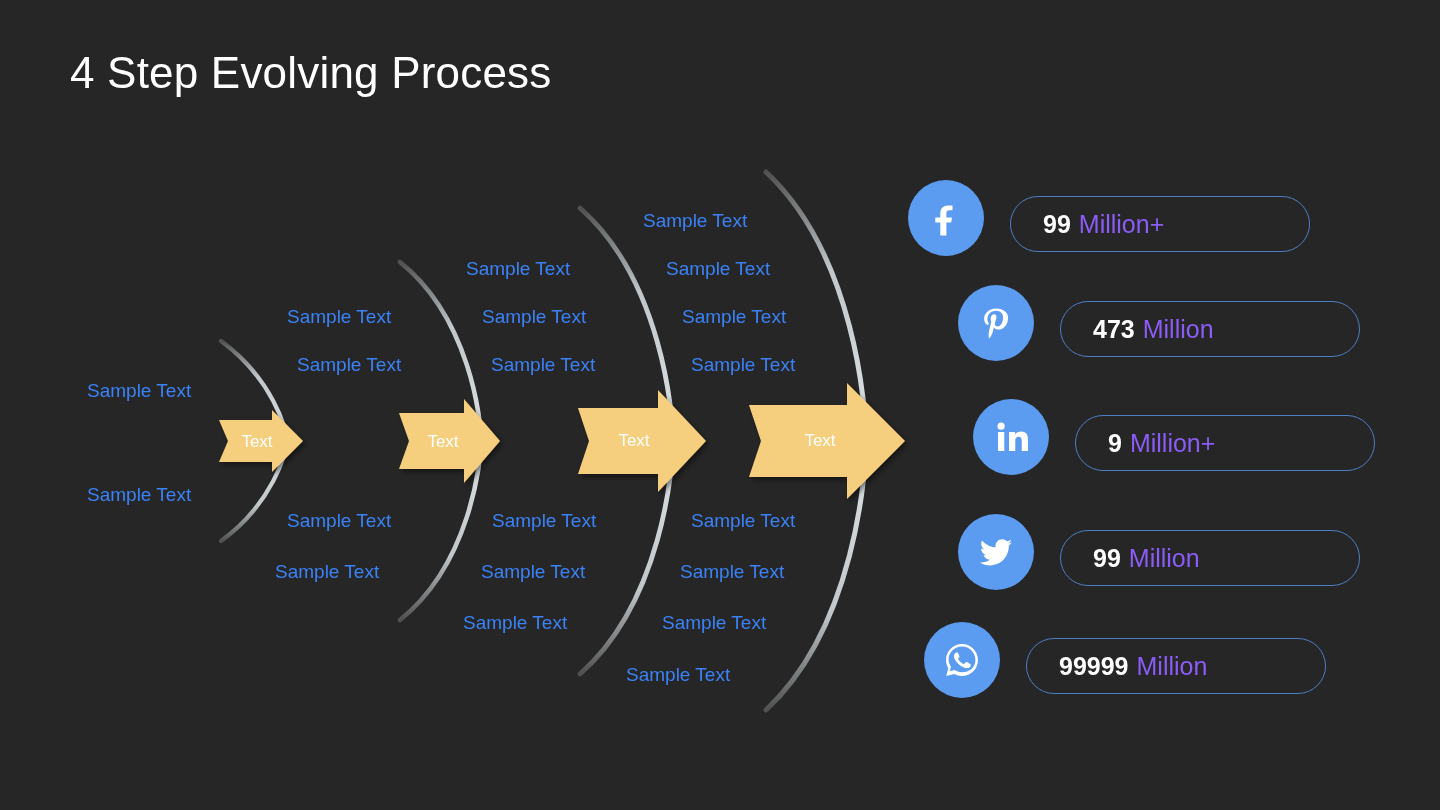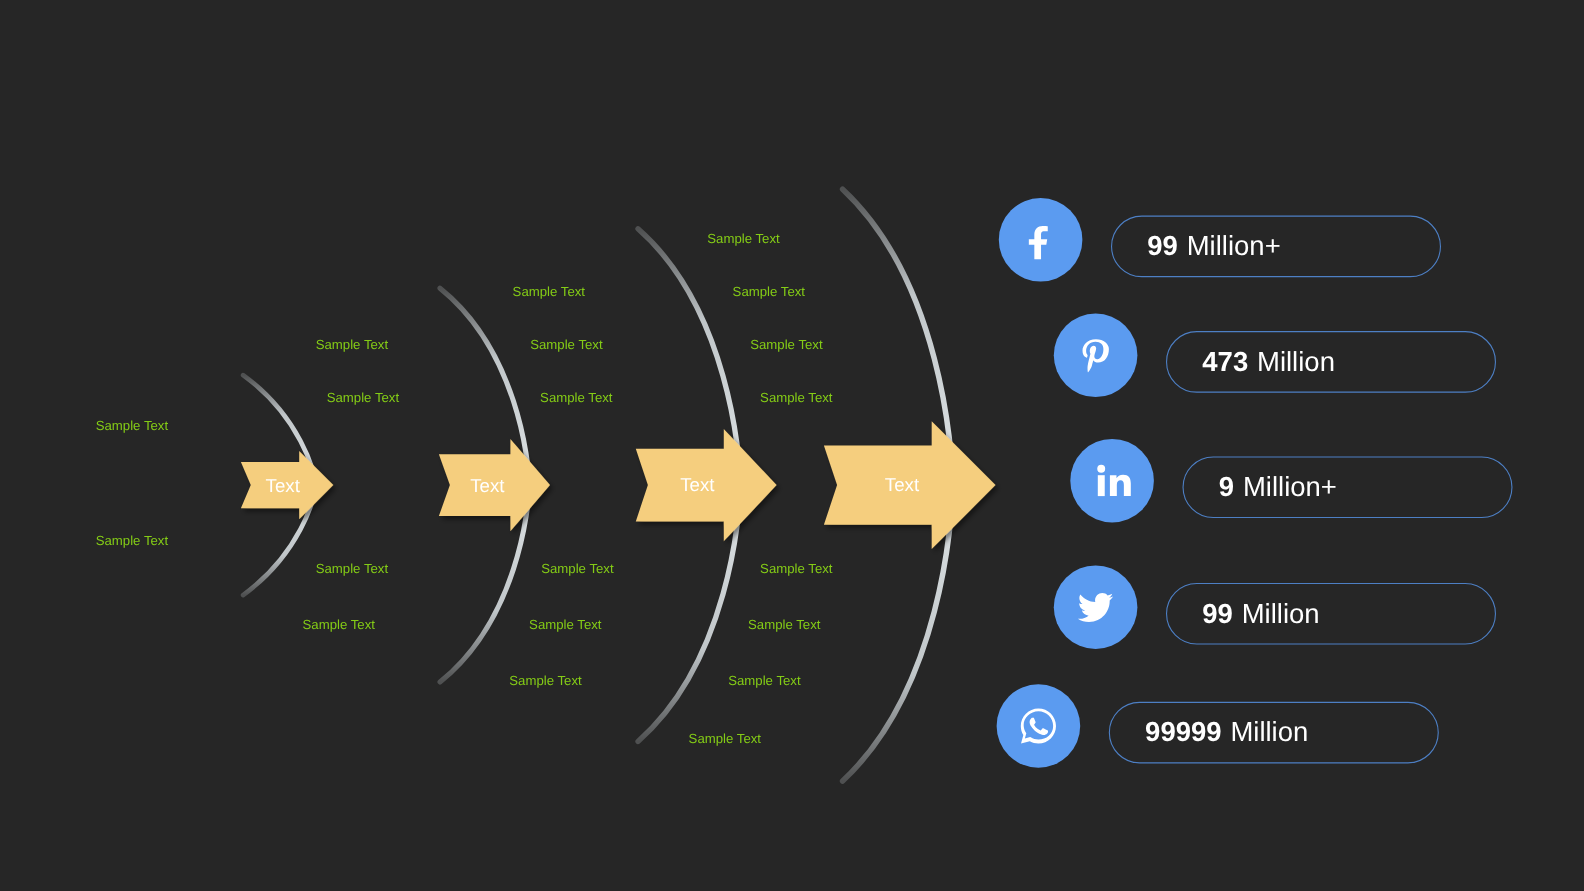--- a/index.html
+++ b/index.html
@@ -38,23 +38,23 @@
     position: absolute;
     left: 0;
     top: 0;
     width: 960px;
     height: 810px;
   }
 
   
   .sample-label {
     position: absolute;
-    font-size: 12px;
+    font-size: 19px;
     font-weight: 400;
-    color: #84cc16;
+    color: #3b82f6;
     white-space: nowrap;
     line-height: 1;
   }
 
   
   .arrow-label {
     position: absolute;
     font-size: 17px;
     color: #ffffff;
     white-space: nowrap;
@@ -100,30 +100,31 @@
   }
   .pill-value {
     font-size: 25px;
     font-weight: 700;
     color: #ffffff;
     white-space: nowrap;
   }
   .pill-unit {
     font-size: 25px;
     font-weight: 400;
-    color: #ffffff;
+    color: #8b5cf6;
     white-space: nowrap;
     margin-left: 8px;
   }
 </style>
 </head>
 <body>
 
 <div id="slide">
 
+  <div id="slide-title">4 Step Evolving Process</div>
 
   <svg id="diagram-svg" viewBox="0 0 960 810" preserveAspectRatio="none">
     <defs>
       <linearGradient id="arcGrad1" x1="0" y1="0" x2="0" y2="1">
         <stop offset="0%" stop-color="#c9cfd2" stop-opacity="0.25"></stop>
         <stop offset="18%" stop-color="#c9cfd2" stop-opacity="0.95"></stop>
         <stop offset="50%" stop-color="#dfe4e6" stop-opacity="1"></stop>
         <stop offset="82%" stop-color="#c9cfd2" stop-opacity="0.95"></stop>
         <stop offset="100%" stop-color="#c9cfd2" stop-opacity="0.25"></stop>
       </linearGradient>
@@ -223,21 +224,21 @@
         <svg width="40" height="40" viewBox="0 0 40 40">
           <path d="M36 10.3c-1.2 0.5-2.4 0.9-3.8 1.1c1.4-0.8 2.4-2.1 2.9-3.7c-1.3 0.8-2.7 1.3-4.2 1.6c-1.2-1.3-2.9-2.1-4.8-2.1c-3.6 0-6.6 2.9-6.6 6.6c0 0.5 0.1 1 0.2 1.5c-5.5-0.3-10.3-2.9-13.6-6.9c-0.6 1-0.9 2.1-0.9 3.3c0 2.3 1.2 4.3 2.9 5.5c-1.1 0-2.1-0.3-3-0.8v0.1c0 3.2 2.3 5.9 5.3 6.5c-0.6 0.2-1.1 0.2-1.7 0.2c-0.4 0-0.8 0-1.2-0.1c0.8 2.6 3.3 4.5 6.2 4.6c-2.3 1.8-5.1 2.8-8.2 2.8c-0.5 0-1.1 0-1.6-0.1c2.9 1.9 6.4 3 10.1 3c12.1 0 18.8-10.1 18.8-18.8c0-0.3 0-0.6 0-0.8C34 12.7 35.1 11.6 36 10.3z" fill="#ffffff"></path>
         </svg>
       </div>
       <div class="social-pill" style="width:300px;">
         <span class="pill-value">99</span>
         <span class="pill-unit">Million</span>
       </div>
     </div>
 
-    <div class="social-row" style="left:6px; top:452px;">
+    <div class="social-row" style="left:24px; top:452px;">
       <div class="social-icon">
         <svg width="42" height="42" viewBox="0 0 42 42">
           <path d="M21 5C12.2 5 5 12.2 5 21c0 3 0.8 5.8 2.3 8.2L5.2 37l8-2.1c2.3 1.3 5 2 7.8 2c8.8 0 16-7.2 16-16S29.8 5 21 5z M21 33.3c-2.5 0-4.9-0.7-7-2l-0.5-0.3l-4.8 1.3l1.3-4.6l-0.3-0.5c-1.4-2.2-2.1-4.7-2.1-7.2C7.6 13.6 13.6 7.6 21 7.6S34.4 13.6 34.4 21S28.4 33.3 21 33.3z M28.2 24.4c-0.4-0.2-2.3-1.2-2.7-1.3c-0.4-0.1-0.6-0.2-0.9 0.2c-0.3 0.4-1 1.3-1.2 1.5c-0.2 0.3-0.4 0.3-0.8 0.1c-0.4-0.2-1.7-0.6-3.2-2c-1.2-1.1-2-2.4-2.2-2.8c-0.2-0.4 0-0.6 0.2-0.8c0.2-0.2 0.4-0.4 0.6-0.7c0.2-0.2 0.3-0.4 0.4-0.7c0.1-0.3 0.1-0.5 0-0.7c-0.1-0.2-0.9-2.1-1.2-2.9c-0.3-0.8-0.6-0.7-0.9-0.7c-0.2 0-0.5 0-0.8 0c-0.3 0-0.7 0.1-1.1 0.5c-0.4 0.4-1.4 1.4-1.4 3.4c0 2 1.5 3.9 1.7 4.2c0.2 0.3 2.9 4.5 7.1 6.3c1 0.4 1.8 0.7 2.4 0.9c1 0.3 1.9 0.3 2.6 0.2c0.8-0.1 2.3-1 2.7-1.9c0.3-0.9 0.3-1.7 0.2-1.9C28.9 24.7 28.6 24.6 28.2 24.4z" fill="#ffffff"></path>
         </svg>
       </div>
       <div class="social-pill" style="width:300px;">
         <span class="pill-value">99999</span>
         <span class="pill-unit">Million</span>
       </div>
     </div>

